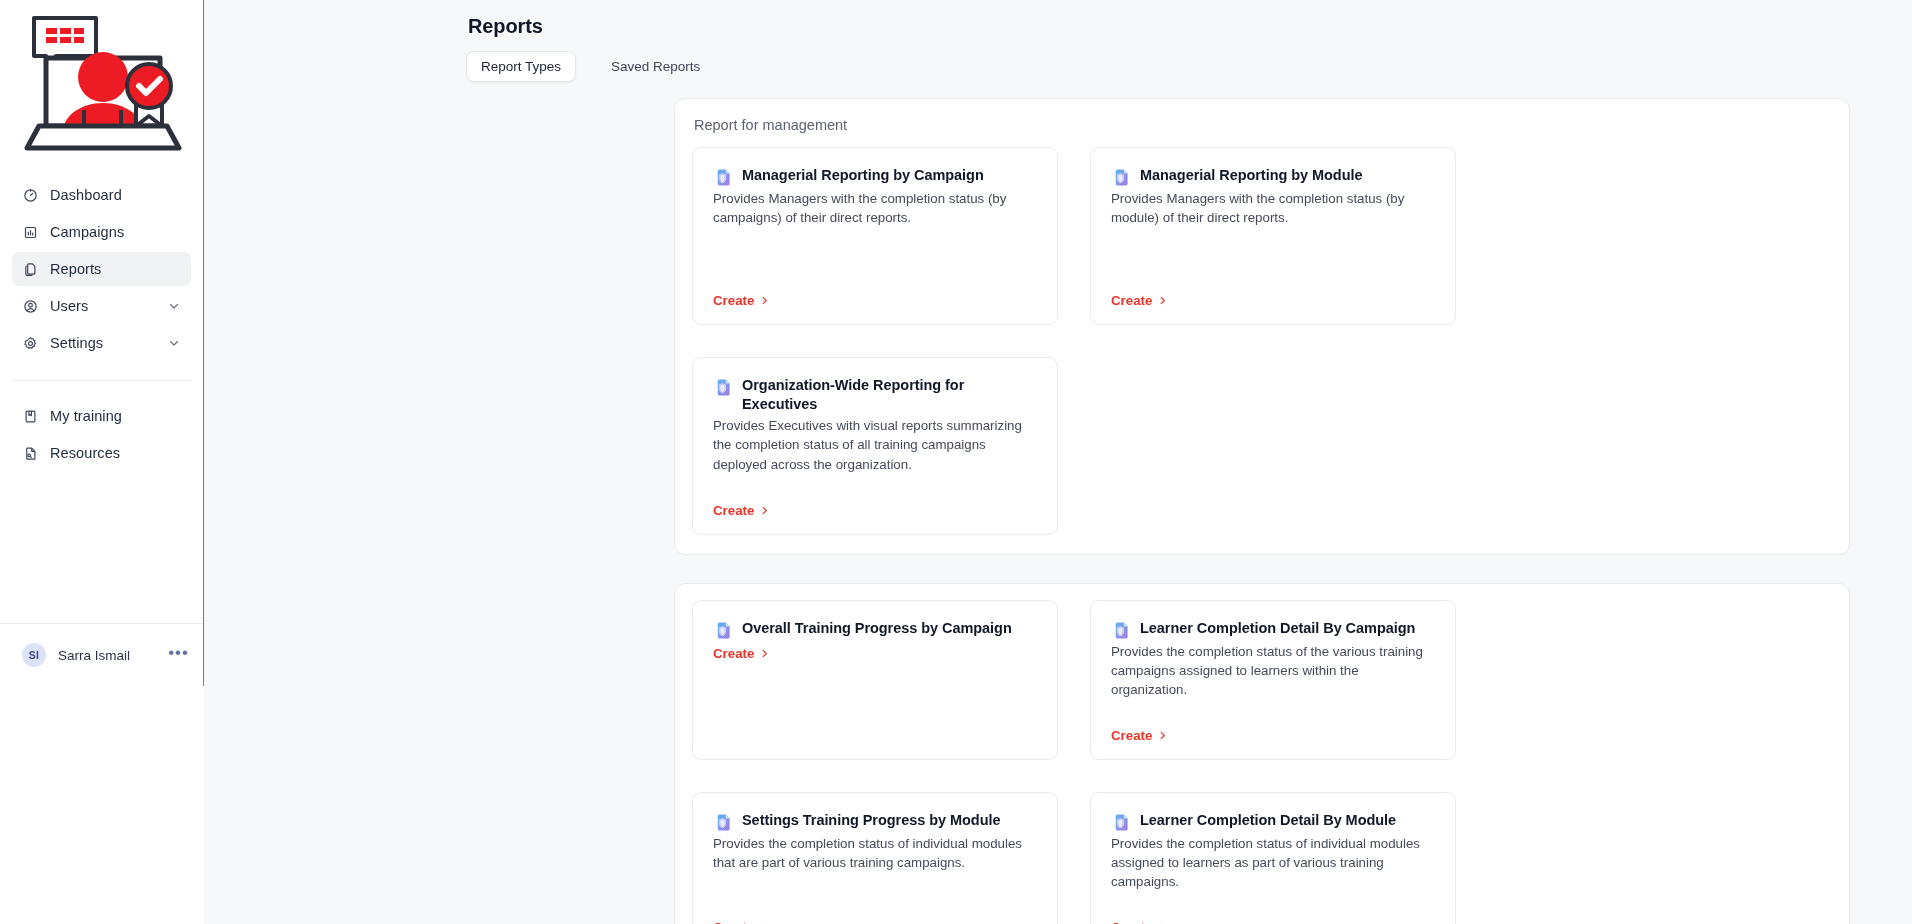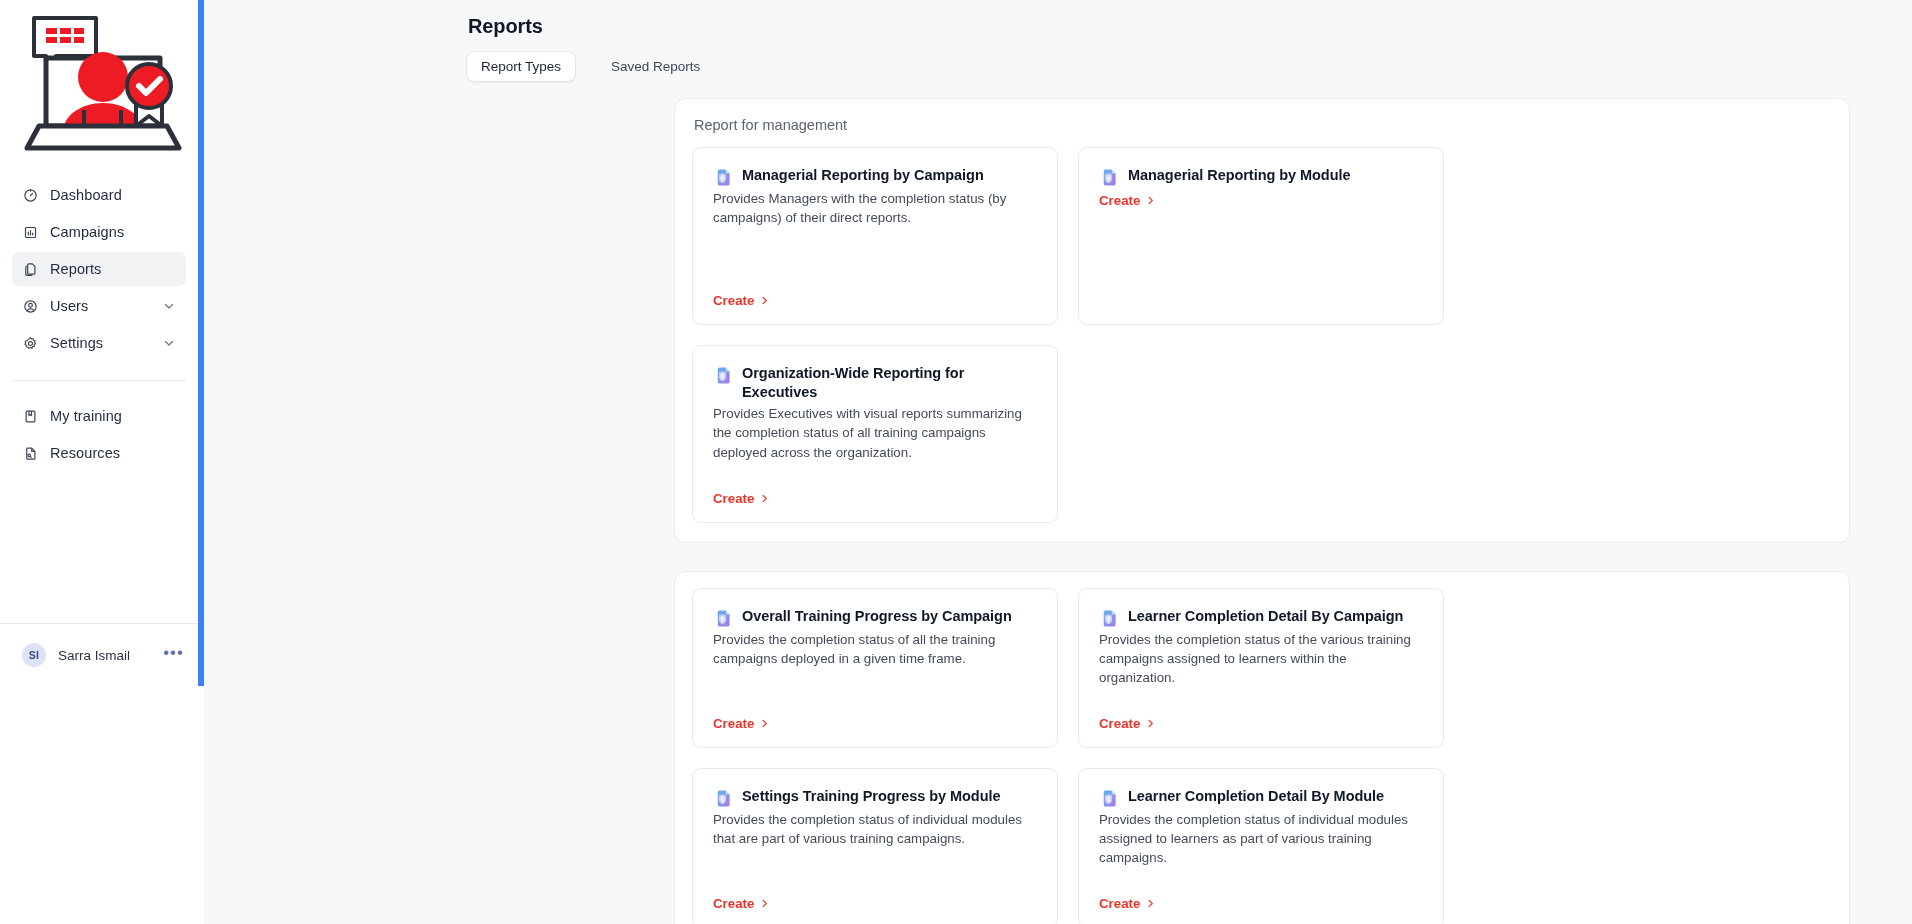--- a/index.html
+++ b/index.html
@@ -8,21 +8,21 @@
     font-family: "Liberation Sans", sans-serif;
     background: #ffffff;
     overflow: hidden;
   }
   .app { display: flex; width: 1912px; height: 924px; }
 
   
   .sidebar {
     width: 204px; height: 686px;
     background: #ffffff;
-    border-right: 6px solid #3b82f6;
+    border-right: 1px solid #3b82f6;
     display: flex; flex-direction: column;
     flex: 0 0 204px;
     position: relative;
   }
   .logo-wrap {
     padding: 14px 0 10px 22px;
     height: 178px;
   }
   .logo { width: 162px; height: 150px; display: block; }
 
@@ -107,21 +107,21 @@
     border: 1px solid #e9ebef;
     border-radius: 11px;
     padding: 16px 32px 19px 17px;
   }
   .panel + .panel { margin-top: 28px; }
   .panel-title {
     font-size: 14.5px; color: #5b6372; font-weight: normal;
     padding: 2px 0 14px 2px;
   }
   .cards {
-    display: flex; flex-wrap: wrap; gap: 20px;
+    display: flex; flex-wrap: wrap; gap: 32px;
   }
   .card {
     width: 366px;
     background: #ffffff;
     border: 1px solid #e9ebef;
     border-radius: 9px;
     padding: 18px 20px 16px 20px;
     display: flex; flex-direction: column;
     cursor: pointer;
   }
@@ -333,20 +333,21 @@
             <span class="card-ico">
               <svg viewBox="0 0 24 24">
                   <path d="M8 2 h8 l5 5 v13 a2 2 0 0 1 -2 2 H8 a2 2 0 0 1 -2 -2 V4 a2 2 0 0 1 2 -2 Z" fill="url(#rg)"></path>
                   <path d="M16 2 v5 h5" fill="#bfe0fb"></path>
                   <path d="M7.5 8.5 l4.5-2 4.5 2 v4.3 c0 3.2-2.2 5.6-4.5 6.4 -2.3-.8-4.5-3.2-4.5-6.4 Z" fill="#ffffff" opacity=".82"></path>
                   <path d="M8.6 9.3 l3.4-1.5 3.4 1.5 v3.7 c0 2.6-1.8 4.6-3.4 5.3 -1.6-.7-3.4-2.7-3.4-5.3 Z" fill="none" stroke="#b9a7e8" stroke-width="1"></path>
                 </svg>
             </span>
             <span class="card-title">Managerial Reporting by Module</span>
           </div>
+          <div class="card-desc">Provides Managers with the completion status (by module) of their direct reports.</div>
           <span class="create">
             <span>Create</span>
             <svg class="cv" viewBox="0 0 24 24" fill="none" stroke="currentColor" stroke-width="2.4" stroke-linecap="round" stroke-linejoin="round">
                 <path d="M9 5 L16 12 L9 19"></path>
               </svg>
           </span>
         </div>
 
         <div class="card h1">
           <div class="card-head">
@@ -380,21 +381,20 @@
             <span class="card-ico">
               <svg viewBox="0 0 24 24">
                   <path d="M8 2 h8 l5 5 v13 a2 2 0 0 1 -2 2 H8 a2 2 0 0 1 -2 -2 V4 a2 2 0 0 1 2 -2 Z" fill="url(#rg)"></path>
                   <path d="M16 2 v5 h5" fill="#bfe0fb"></path>
                   <path d="M7.5 8.5 l4.5-2 4.5 2 v4.3 c0 3.2-2.2 5.6-4.5 6.4 -2.3-.8-4.5-3.2-4.5-6.4 Z" fill="#ffffff" opacity=".82"></path>
                   <path d="M8.6 9.3 l3.4-1.5 3.4 1.5 v3.7 c0 2.6-1.8 4.6-3.4 5.3 -1.6-.7-3.4-2.7-3.4-5.3 Z" fill="none" stroke="#b9a7e8" stroke-width="1"></path>
                 </svg>
             </span>
             <span class="card-title">Overall Training Progress by Campaign</span>
           </div>
-          <div class="card-desc">Provides the completion status of all the training campaigns deployed in a given time frame.</div>
           <span class="create">
             <span>Create</span>
             <svg class="cv" viewBox="0 0 24 24" fill="none" stroke="currentColor" stroke-width="2.4" stroke-linecap="round" stroke-linejoin="round">
                 <path d="M9 5 L16 12 L9 19"></path>
               </svg>
           </span>
         </div>
 
         <div class="card h2">
           <div class="card-head">

